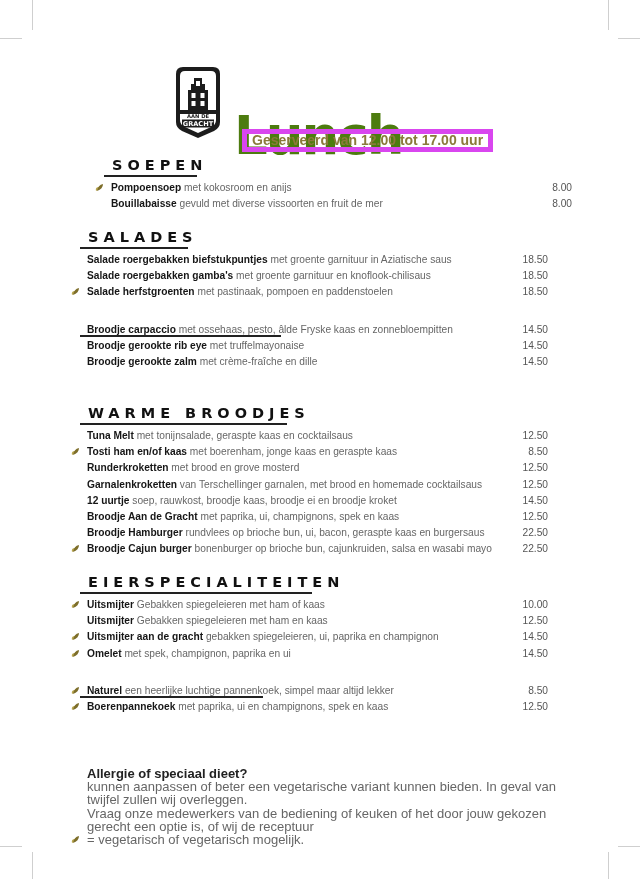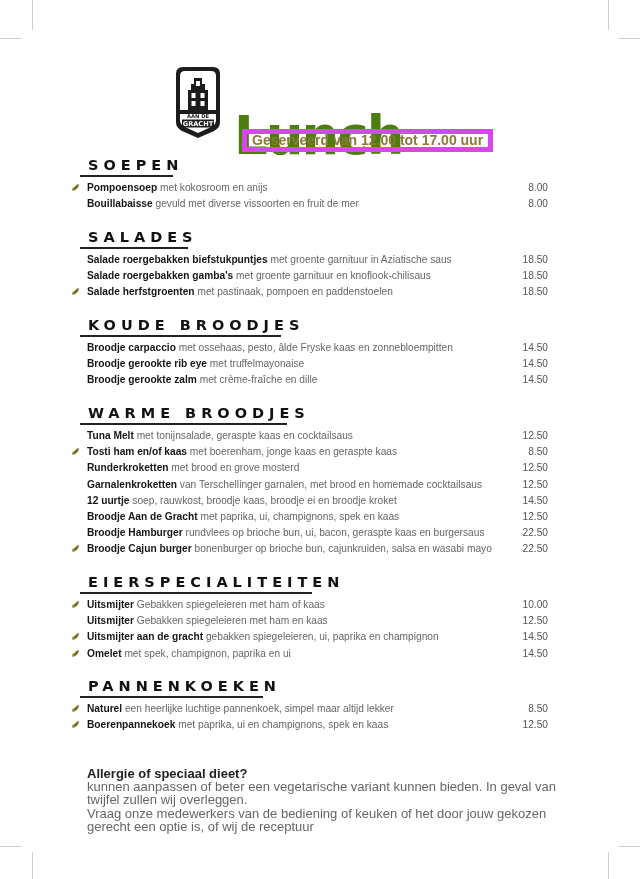--- a/index.html
+++ b/index.html
@@ -59,21 +59,21 @@
     <rect x="28.5" y="37" width="4" height="5" fill="#ffffff"></rect>
     <rect x="8" y="46" width="36" height="4" fill="#1c1c1c"></rect>
     <text x="26" y="54" text-anchor="middle" font-family="DejaVu Sans, sans-serif" font-weight="bold" font-size="5.2" fill="#1c1c1c">AAN DE</text>
     <rect x="10" y="55.5" width="32" height="8" fill="#1c1c1c"></rect>
     <text x="26" y="62.3" text-anchor="middle" font-family="DejaVu Sans, sans-serif" font-weight="bold" font-size="6.6" fill="#ffffff">GRACHT</text>
   </svg>
   <div class="title">Lunch</div>
   <div class="served">Geserveerd van 12.00 tot 17.00 uur</div>
 </div>
 
-<div class="section" style="top:156px;">
+<div class="section" style="top:156px;margin-left:24px;">
   <div class="section-title">SOEPEN</div>
   <div class="section-rule" style="top:19px; width:93px;"></div>
   <div class="items">
     <div class="item">
       <svg class="leaf" viewBox="0 0 9 8">
           <path d="M1 7 Q0 3 4 3 Q5 5 1 7 Z" fill="#b8a650"></path>
           <path d="M2 7 Q3 1 8 0 Q8 5 2 7 Z" fill="#7d6e2a"></path>
         </svg>
       <span class="name">Pompoensoep</span><span class="desc"> met kokosroom en anijs</span>
       <span class="price">8.00</span>
@@ -102,21 +102,20 @@
           <path d="M1 7 Q0 3 4 3 Q5 5 1 7 Z" fill="#b8a650"></path>
           <path d="M2 7 Q3 1 8 0 Q8 5 2 7 Z" fill="#7d6e2a"></path>
         </svg>
       <span class="name">Salade herfstgroenten</span><span class="desc"> met pastinaak, pompoen en paddenstoelen</span>
       <span class="price">18.50</span>
     </div>
   </div>
 </div>
 
 <div class="section" style="top:316px;">
-  <div class="section-title">KOUDE BROODJES</div>
   <div class="section-rule" style="top:19px; width:201px;"></div>
   <div class="items">
     <div class="item">
       <span class="name">Broodje carpaccio</span><span class="desc"> met ossehaas, pesto, âlde Fryske kaas en zonnebloempitten</span>
       <span class="price">14.50</span>
     </div>
     <div class="item">
       <span class="name">Broodje gerookte rib eye</span><span class="desc"> met truffelmayonaise</span>
       <span class="price">14.50</span>
     </div>
@@ -203,21 +202,20 @@
           <path d="M1 7 Q0 3 4 3 Q5 5 1 7 Z" fill="#b8a650"></path>
           <path d="M2 7 Q3 1 8 0 Q8 5 2 7 Z" fill="#7d6e2a"></path>
         </svg>
       <span class="name">Omelet</span><span class="desc">  met spek, champignon, paprika en ui</span>
       <span class="price">14.50</span>
     </div>
   </div>
 </div>
 
 <div class="section" style="top:677px;">
-  <div class="section-title">PANNENKOEKEN</div>
   <div class="section-rule" style="top:19px; width:183px;"></div>
   <div class="items">
     <div class="item">
       <svg class="leaf" viewBox="0 0 9 8">
           <path d="M1 7 Q0 3 4 3 Q5 5 1 7 Z" fill="#b8a650"></path>
           <path d="M2 7 Q3 1 8 0 Q8 5 2 7 Z" fill="#7d6e2a"></path>
         </svg>
       <span class="name">Naturel</span><span class="desc"> een heerlijke luchtige pannenkoek, simpel maar altijd lekker</span>
       <span class="price">8.50</span>
     </div>
@@ -229,13 +227,20 @@
       <span class="name">Boerenpannekoek</span><span class="desc">  met paprika, ui en champignons, spek en kaas</span>
       <span class="price">12.50</span>
     </div>
   </div>
 </div>
 
 <div class="footer">
   <div class="f-title">Allergie of speciaal dieet?</div>
   <div class="f-text">kunnen aanpassen of beter een vegetarische variant kunnen bieden. In geval van twijfel zullen wij overleggen.</div>
   <div class="f-text">Vraag onze medewerkers van de bediening of keuken of het door jouw gekozen gerecht een optie is, of wij de receptuur</div>
+  <div class="f-legend">
+    <svg class="leaf" viewBox="0 0 9 8">
+        <path d="M1 7 Q0 3 4 3 Q5 5 1 7 Z" fill="#b8a650"></path>
+        <path d="M2 7 Q3 1 8 0 Q8 5 2 7 Z" fill="#7d6e2a"></path>
+      </svg>
+    <span>= vegetarisch of vegetarisch mogelijk.</span>
+  </div>
 </div>
 
 </body></html>

